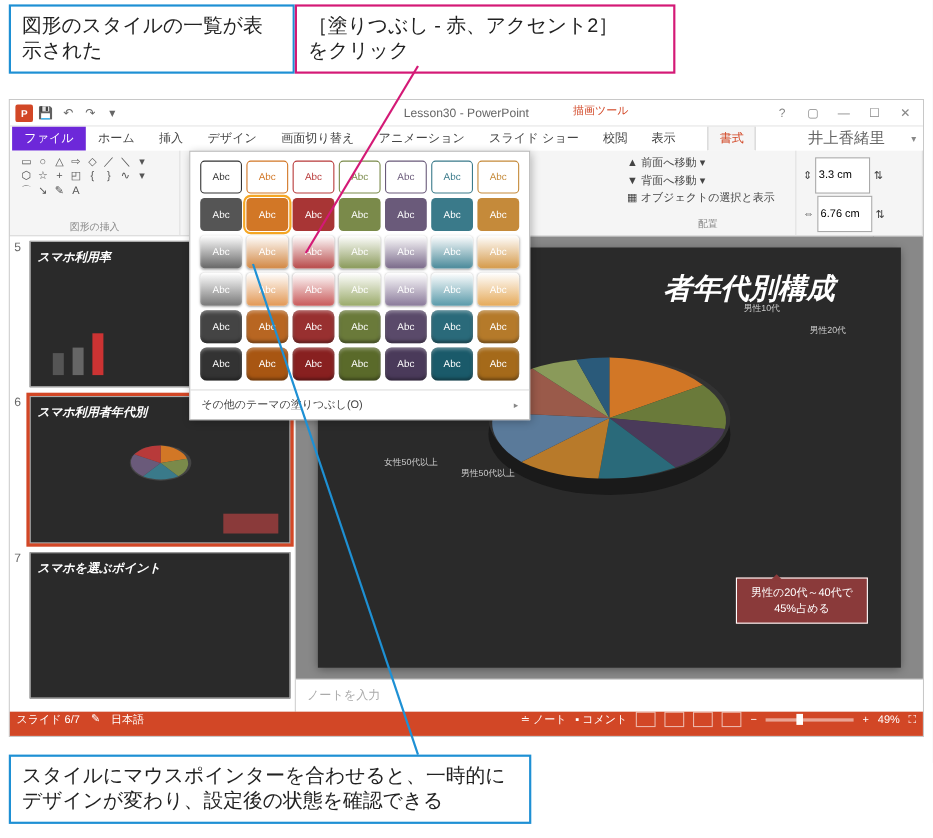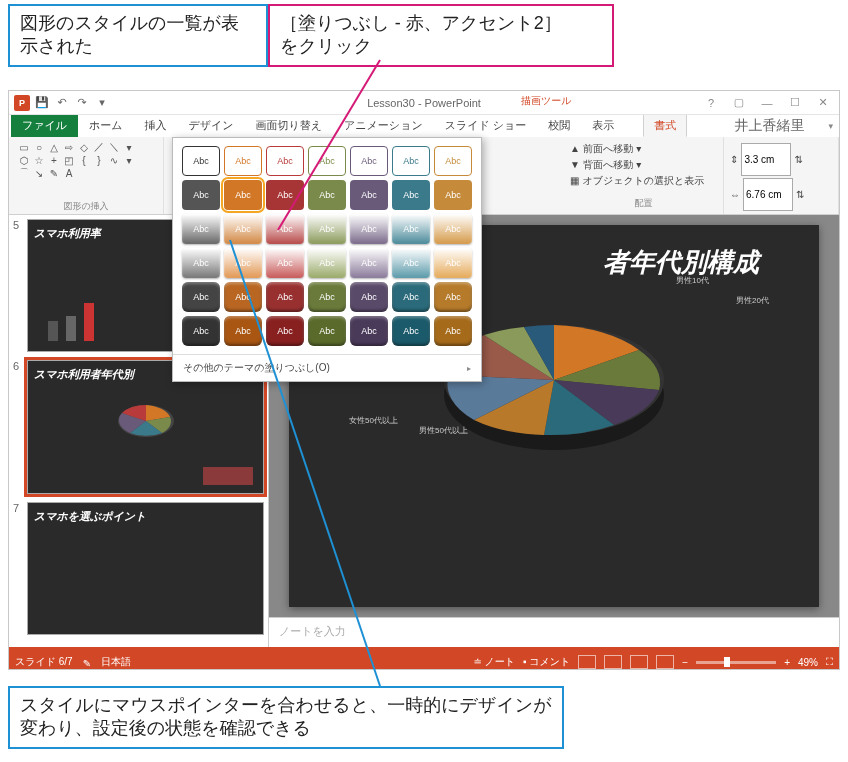--- a/index.html
+++ b/index.html
@@ -20,21 +20,21 @@
 .app-icon{width:16px;height:16px;background:#d24726;color:#fff;font-size:9px;font-weight:bold;display:flex;align-items:center;justify-content:center;border-radius:2px}
 .title-text{position:absolute;left:50%;transform:translateX(-50%);color:#666}
 .context-tab-label{position:absolute;left:512px;color:#d24726;font-size:10px;top:3px}
 .win-controls{margin-left:auto;display:flex;gap:4px;padding-right:4px;align-items:center}
 .win-btn{width:24px;height:18px;display:flex;align-items:center;justify-content:center;color:#888;cursor:pointer}
 .user-name{font-size:14px;color:#666;margin-right:20px}
 
 
 .ribbon-tabs{height:22px;display:flex;align-items:end;padding:0 2px;background:#fff}
 .tab{padding:3px 10px;font-size:11px;color:#444;cursor:pointer;border:1px solid transparent}
-.tab.file{background:#15803d;color:#fff}
+.tab.file{background:#6d28d9;color:#fff}
 .tab.active{border:1px solid #d0d0d0;border-bottom:1px solid #f5f5f5;background:#f5f5f5;color:#d24726}
 
 
 .ribbon-body{height:78px;background:#f5f5f5;border-bottom:1px solid #d0d0d0;display:flex;position:relative}
 .ribbon-group{border-right:1px solid #e0e0e0;padding:2px 6px 1px;display:flex;flex-direction:column;justify-content:space-between}
 .group-label{text-align:center;font-size:9px;color:#888}
 .shapes-gallery{display:grid;grid-template-columns:repeat(8,14px);grid-auto-rows:12px;gap:1px;padding:2px}
 .shape-mini{width:14px;height:12px;display:flex;align-items:center;justify-content:center;color:#555;font-size:10px}
 
 
@@ -70,21 +70,21 @@
 .slide{position:absolute;left:20px;right:20px;top:10px;bottom:10px;background:#2a2a2a;box-shadow:0 2px 8px rgba(0,0,0,0.4)}
 .slide-main-title{position:absolute;top:20px;right:60px;font-family:serif;font-weight:bold;font-style:italic;color:#fff;font-size:26px}
 .pie-3d{position:absolute;top:70px;left:50%;transform:translateX(-50%);width:300px;height:180px}
 .pie-label{position:absolute;color:#ccc;font-size:8px}
 .callout-shape{position:absolute;right:30px;bottom:40px;width:120px;padding:6px;background:#8a3a3a;color:#fff;font-size:10px;text-align:center;border:1px solid #fff}
 .callout-shape::before{content:"";position:absolute;top:-10px;left:30px;border:6px solid transparent;border-bottom-color:#8a3a3a}
 
 .notes-area{height:30px;background:#fff;border-top:1px solid #ccc;padding:6px 10px;font-size:11px;color:#aaa}
 
 
-.statusbar{position:absolute;bottom:0;left:0;right:0;height:22px;background:#d24726;color:#fff;display:flex;align-items:flex-end;font-size:10px;padding:0 6px;gap:10px}
+.statusbar{position:absolute;bottom:0;left:0;right:0;height:22px;background:#d24726;color:#fff;display:flex;align-items:flex-start;font-size:10px;padding:0 6px;gap:10px}
 .status-right{margin-left:auto;display:flex;align-items:center;gap:8px}
 .view-btn{width:18px;height:14px;border:1px solid rgba(255,255,255,0.6);cursor:pointer}
 .zoom-slider{width:80px;height:3px;background:rgba(255,255,255,0.5);position:relative}
 .zoom-thumb{position:absolute;width:6px;height:10px;background:#fff;top:-4px;left:35%}
 
 svg{overflow:visible}
 </style>
 </head>
 <body>
 
@@ -298,20 +298,23 @@
             <path d="M150 85 L140 140 A110 55 0 0 1 70 125 Z" fill="#b87a2a"></path>
             <path d="M150 85 L70 125 A110 55 0 0 1 45 80 Z" fill="#5a7a9a"></path>
             <path d="M150 85 L45 80 A110 55 0 0 1 80 40 Z" fill="#9a5a4a"></path>
             <path d="M150 85 L80 40 A110 55 0 0 1 120 32 Z" fill="#8a9a5a"></path>
             <path d="M150 85 L120 32 A110 55 0 0 1 150 30 Z" fill="#2a5a7a"></path>
           </svg>
           <div class="pie-label" style="top:50px;right:110px">男性10代</div>
           <div class="pie-label" style="top:70px;right:50px">男性20代</div>
           <div class="pie-label" style="top:200px;left:130px">男性50代以上</div>
           <div class="pie-label" style="top:190px;left:60px">女性50代以上</div>
+          <div class="callout-shape">
+            <span>男性の20代～40代で45%占める</span>
+          </div>
         </div>
       </div>
       <div class="notes-area">
         <span>ノートを入力</span>
       </div>
     </div>
   </div>
 
   <div class="statusbar">
     <span>スライド 6/7</span>
@@ -328,19 +331,19 @@
       <div class="zoom-slider">
           <div class="zoom-thumb"></div>
         </div>
       <span>+</span>
       <span>49%</span>
       <span>⛶</span>
     </div>
   </div>
 </div>
 
-<div class="callout blue" style="left:8px;top:686px;width:556px">
+<div class="callout blue" style="left:8px;top:686px;width:475px">
   <span>スタイルにマウスポインターを合わせると、一時的にデザインが変わり、設定後の状態を確認できる</span>
 </div>
 
 <svg style="position:absolute;left:230px;top:240px;width:170px;height:450px;z-index:25;pointer-events:none">
   <line x1="0" y1="0" x2="150" y2="446" stroke="#1e90d4" stroke-width="2"></line>
 </svg>
 
 </body></html>

